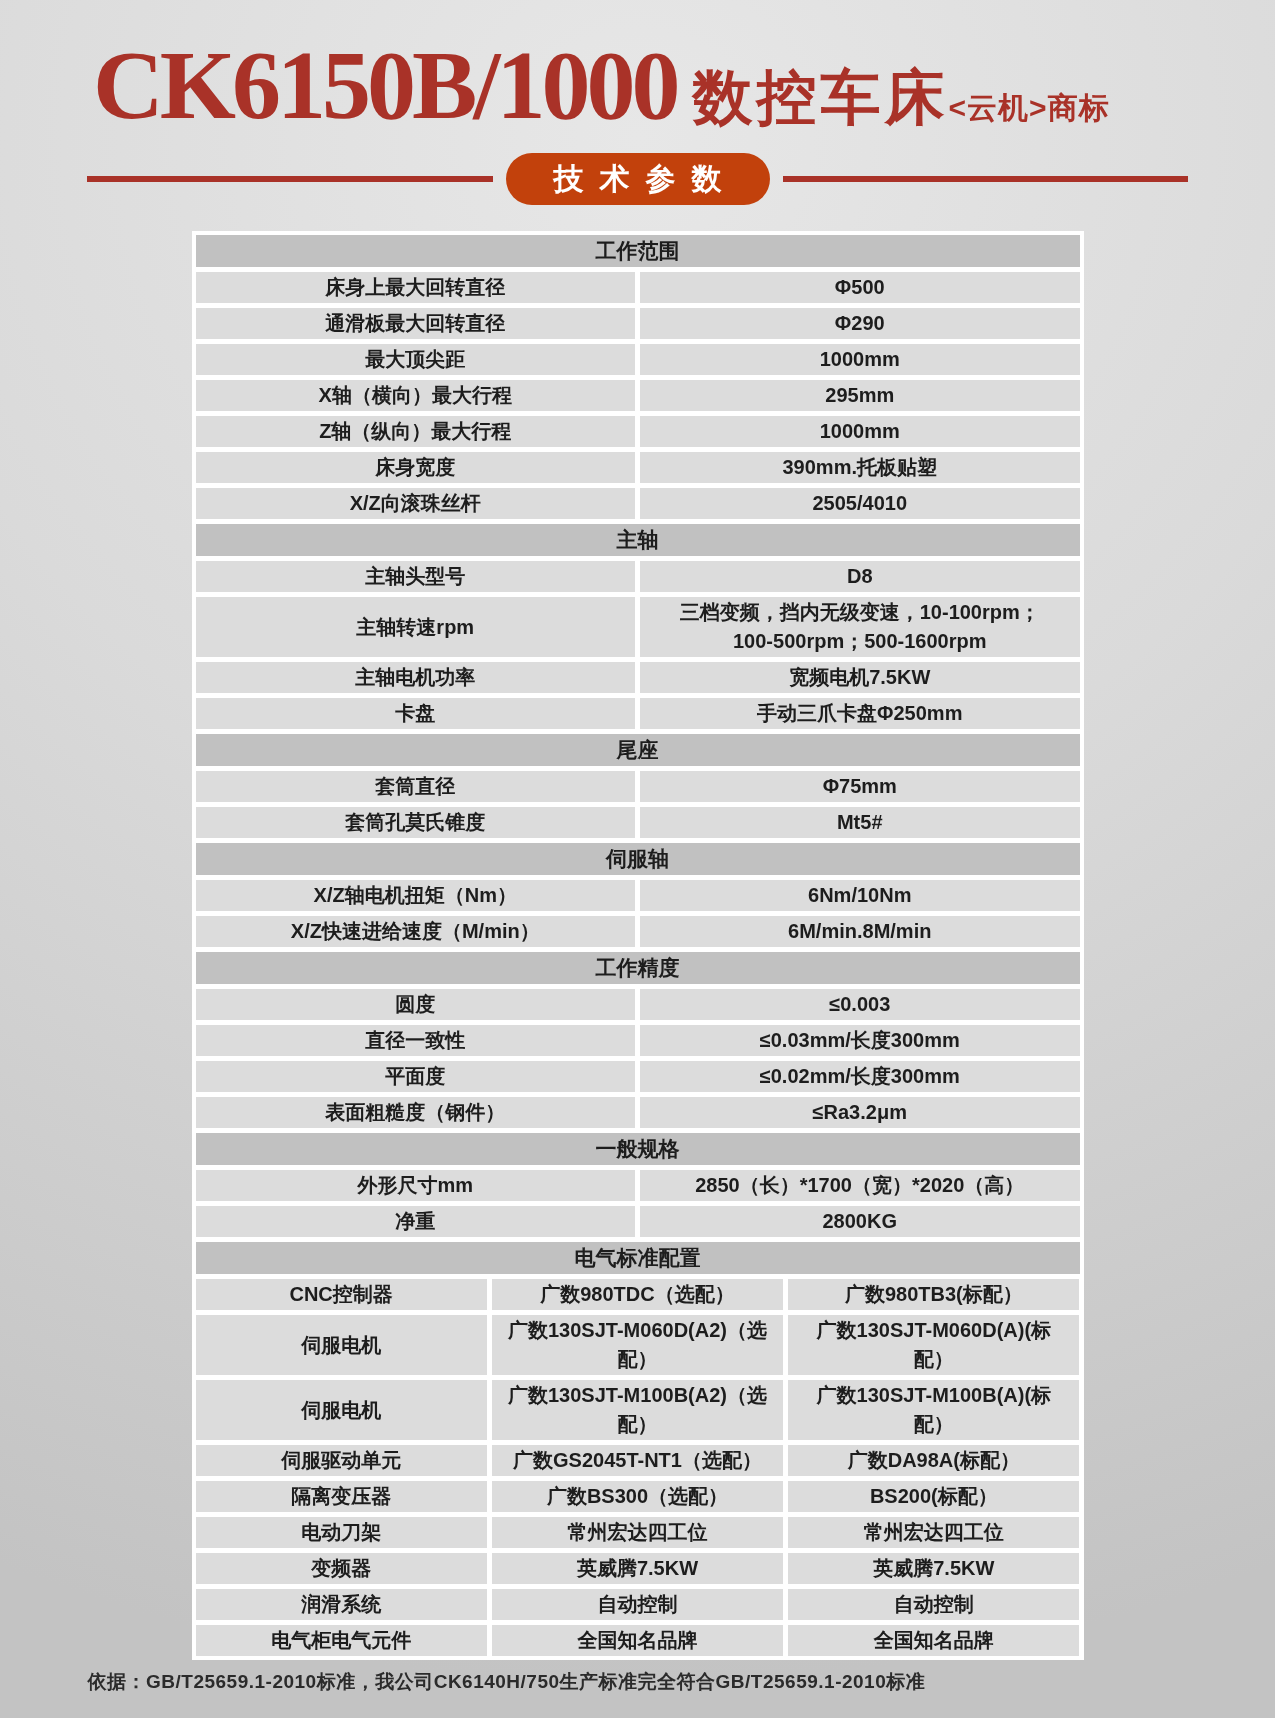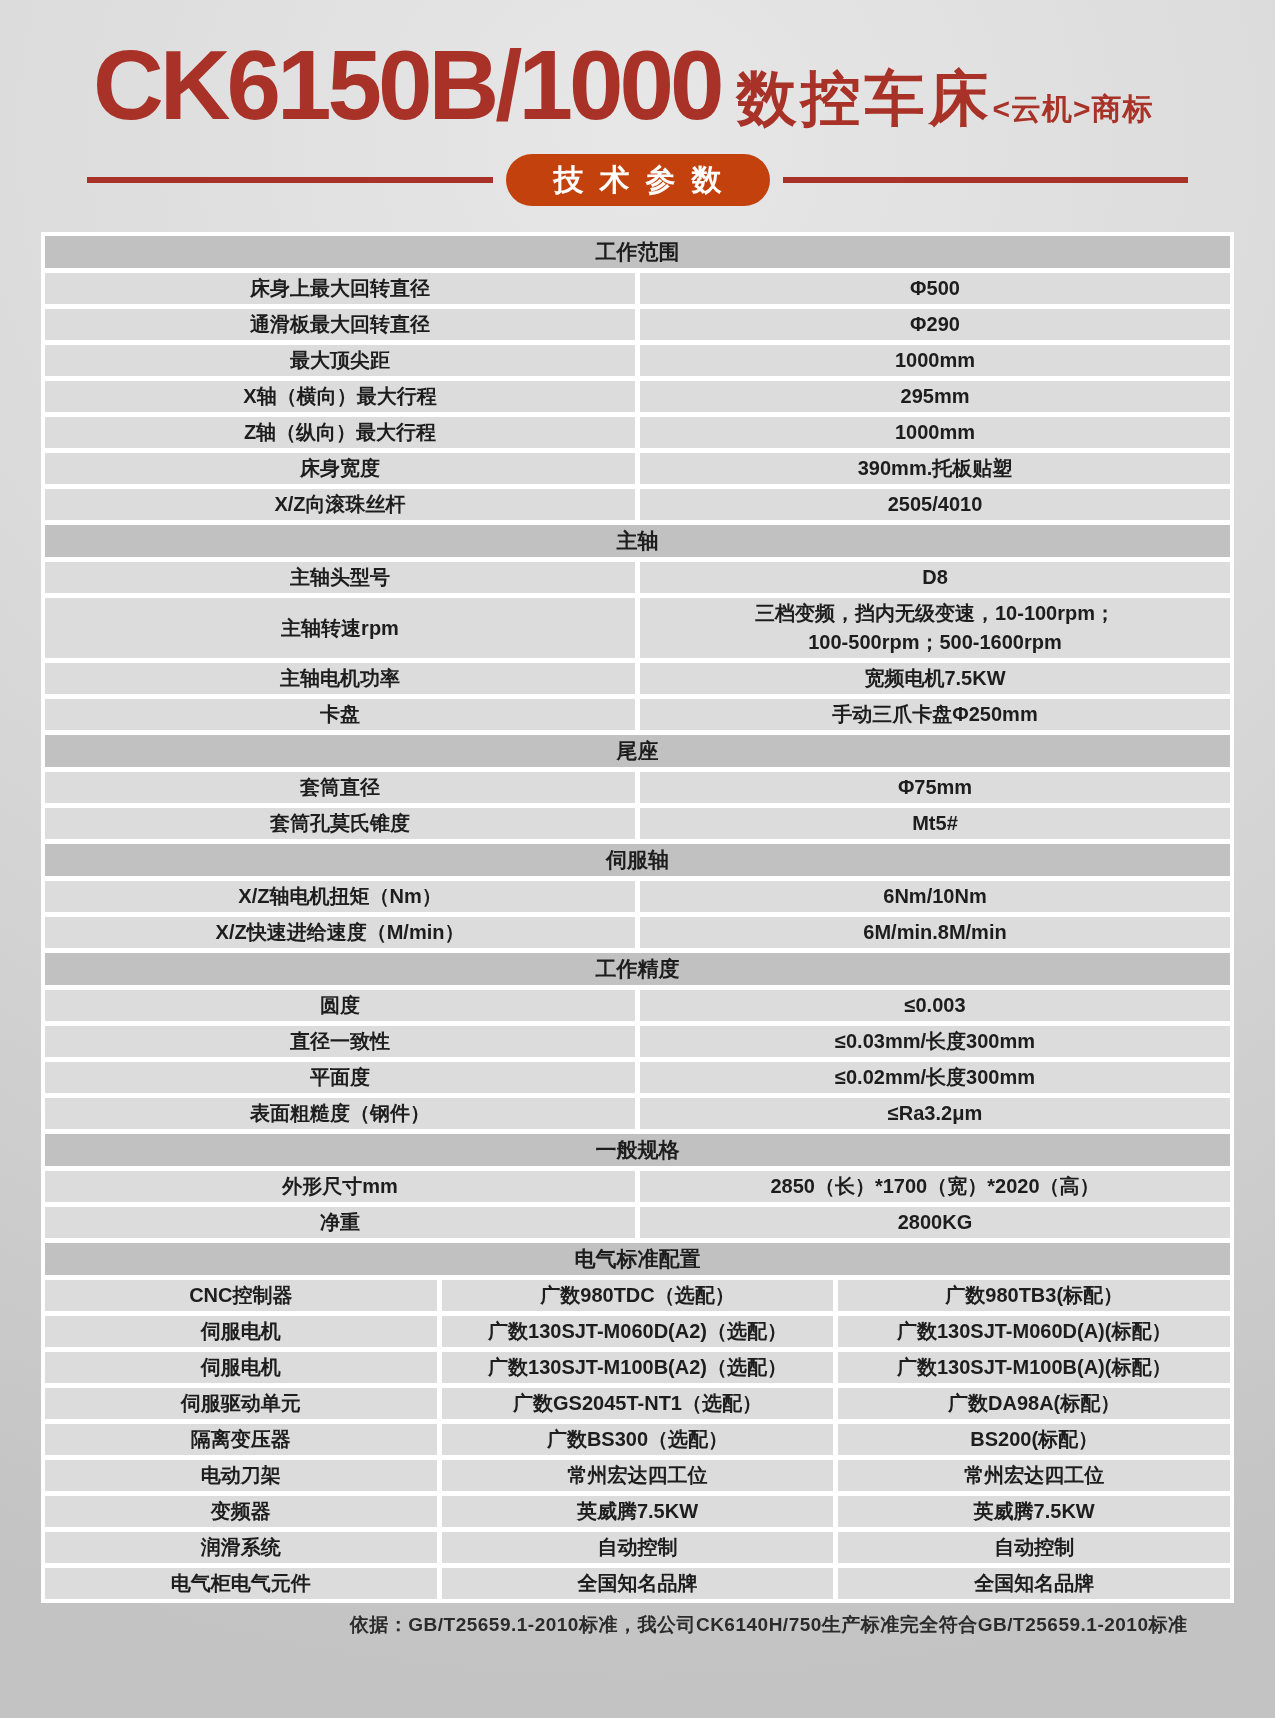--- a/index.html
+++ b/index.html
@@ -9,63 +9,62 @@
     background:radial-gradient(ellipse 130% 90% at 50% 8%, #e7e7e7 0%, #dadada 45%, #c3c3c3 100%);
   }
   .page{width:1275px;height:1718px;position:relative;}
 
   
   .title-row{
     display:flex;align-items:baseline;
     padding:34px 0 0 93px;
     color:#a93228;white-space:nowrap;
   }
-  .t-model{font-size:98px;font-weight:bold;letter-spacing:-4px;line-height:1.05;}
+  .t-model{font-size:98px;font-weight:bold;letter-spacing:-4px;line-height:1.05;font-family:Liberation Serif, serif;}
   .t-product{font-size:60px;font-weight:bold;margin-left:16px;letter-spacing:4px;}
   .t-mark{font-size:30px;font-weight:bold;margin-left:0;letter-spacing:1px;}
 
   
   .divider{
     display:flex;align-items:center;
     margin:14px 87px 0 87px;
   }
   .divider .line{flex:1 1 0;height:6px;background:#a93228;}
   .badge{
     margin:0 13px;
     background:#c2410c;color:#ffffff;
     font-size:30px;font-weight:bold;letter-spacing:16px;
     padding:11px 32px 11px 48px;
     border-radius:34px;
     line-height:1;
   }
 
   
   .spec-table{
-    width:1193px;margin:26px auto 0 auto;
+    width:892px;margin:26px auto 0 auto;
     background:#ffffff;padding:4px;box-sizing:border-box;
     display:flex;flex-direction:column;gap:5px;
   }
   .sec-header{
     background:#c1c1c1;min-height:32px;
     display:flex;align-items:center;justify-content:center;
     font-size:21px;font-weight:bold;color:#1d1d1d;
   }
   .row{display:flex;gap:5px;}
   .cell{
     flex:1 1 0;background:#dcdcdc;
     display:flex;align-items:center;justify-content:center;
     min-height:29px;padding:1px 10px;box-sizing:border-box;
     font-size:20px;font-weight:bold;color:#1d1d1d;
     text-align:center;white-space:pre-line;line-height:1.45;
   }
 
   
   .footer{
     width:1100px;margin:9px auto 0 auto;
-    text-align:right;
     font-size:19px;font-weight:bold;color:#2b2b2b;
     letter-spacing:0.5px;
   }
 </style>
 </head>
 <body>
 
 <div class="page">
 
   <div class="title-row">

